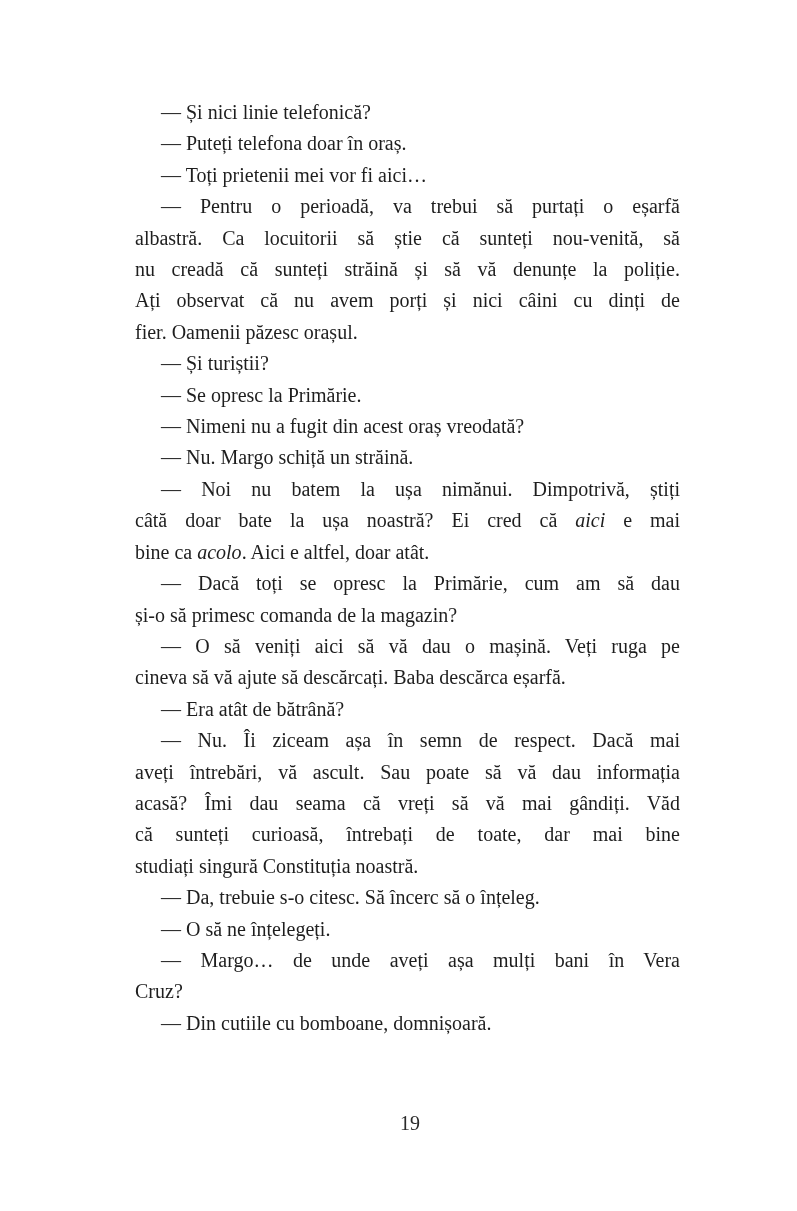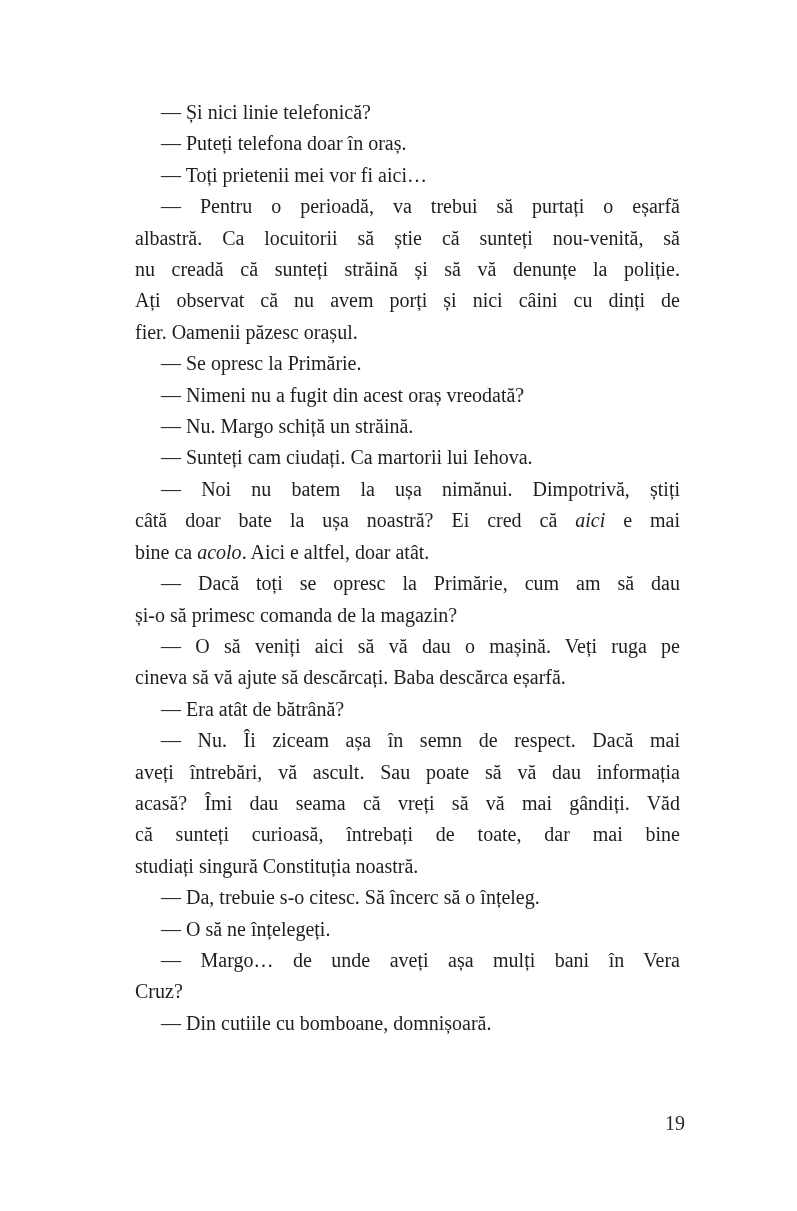--- a/index.html
+++ b/index.html
@@ -36,43 +36,43 @@
     word-spacing: -1px;
   }
   .italic {
     font-style: italic;
   }
   .page-number {
     position: absolute;
     left: 135px;
     top: 1110px;
     width: 550px;
-    text-align: right;
+    text-align: center;
     font-size: 20px;
     line-height: 26px;
     color: #2a2a2a;
   }
 </style>
 </head>
 <body>
 
 <div class="page">
   <div class="text-block">
       <div class="line indent"><span>— Și nici linie telefonică?</span></div>
       <div class="line indent"><span>— Puteți telefona doar în oraș.</span></div>
       <div class="line indent"><span>— Toți prietenii mei vor fi aici…</span></div>
       <div class="line indent justify"><span>— Pentru o perioadă, va trebui să purtați o eșarfă</span></div>
       <div class="line justify"><span>albastră. Ca locuitorii să știe că sunteți nou-venită, să</span></div>
       <div class="line justify"><span>nu creadă că sunteți străină și să vă denunțe la poliție.</span></div>
       <div class="line justify"><span>Ați observat că nu avem porți și nici câini cu dinți de</span></div>
       <div class="line"><span>fier. Oamenii păzesc orașul.</span></div>
+      <div class="line indent"><span>— Și turiștii?</span></div>
       <div class="line indent"><span>— Se opresc la Primărie.</span></div>
       <div class="line indent"><span>— Nimeni nu a fugit din acest oraș vreodată?</span></div>
       <div class="line indent"><span>— Nu. Margo schiță un străină.</span></div>
-      <div class="line indent"><span>— Sunteți cam ciudați. Ca martorii lui Iehova.</span></div>
       <div class="line indent justify"><span>— Noi nu batem la ușa nimănui. Dimpotrivă, știți</span></div>
       <div class="line justify"><span>câtă doar bate la ușa noastră? Ei cred că </span><span class="italic">aici</span><span> e mai</span></div>
       <div class="line"><span>bine ca </span><span class="italic">acolo</span><span>. Aici e altfel, doar atât.</span></div>
       <div class="line indent justify"><span>— Dacă toți se opresc la Primărie, cum am să dau</span></div>
       <div class="line"><span>și-o să primesc comanda de la magazin?</span></div>
       <div class="line indent justify"><span>— O să veniți aici să vă dau o mașină. Veți ruga pe</span></div>
       <div class="line"><span>cineva să vă ajute să descărcați. Baba descărca eșarfă.</span></div>
       <div class="line indent"><span>— Era atât de bătrână?</span></div>
       <div class="line indent justify"><span>— Nu. Îi ziceam așa în semn de respect. Dacă mai</span></div>
       <div class="line justify"><span>aveți întrebări, vă ascult. Sau poate să vă dau informația</span></div>

